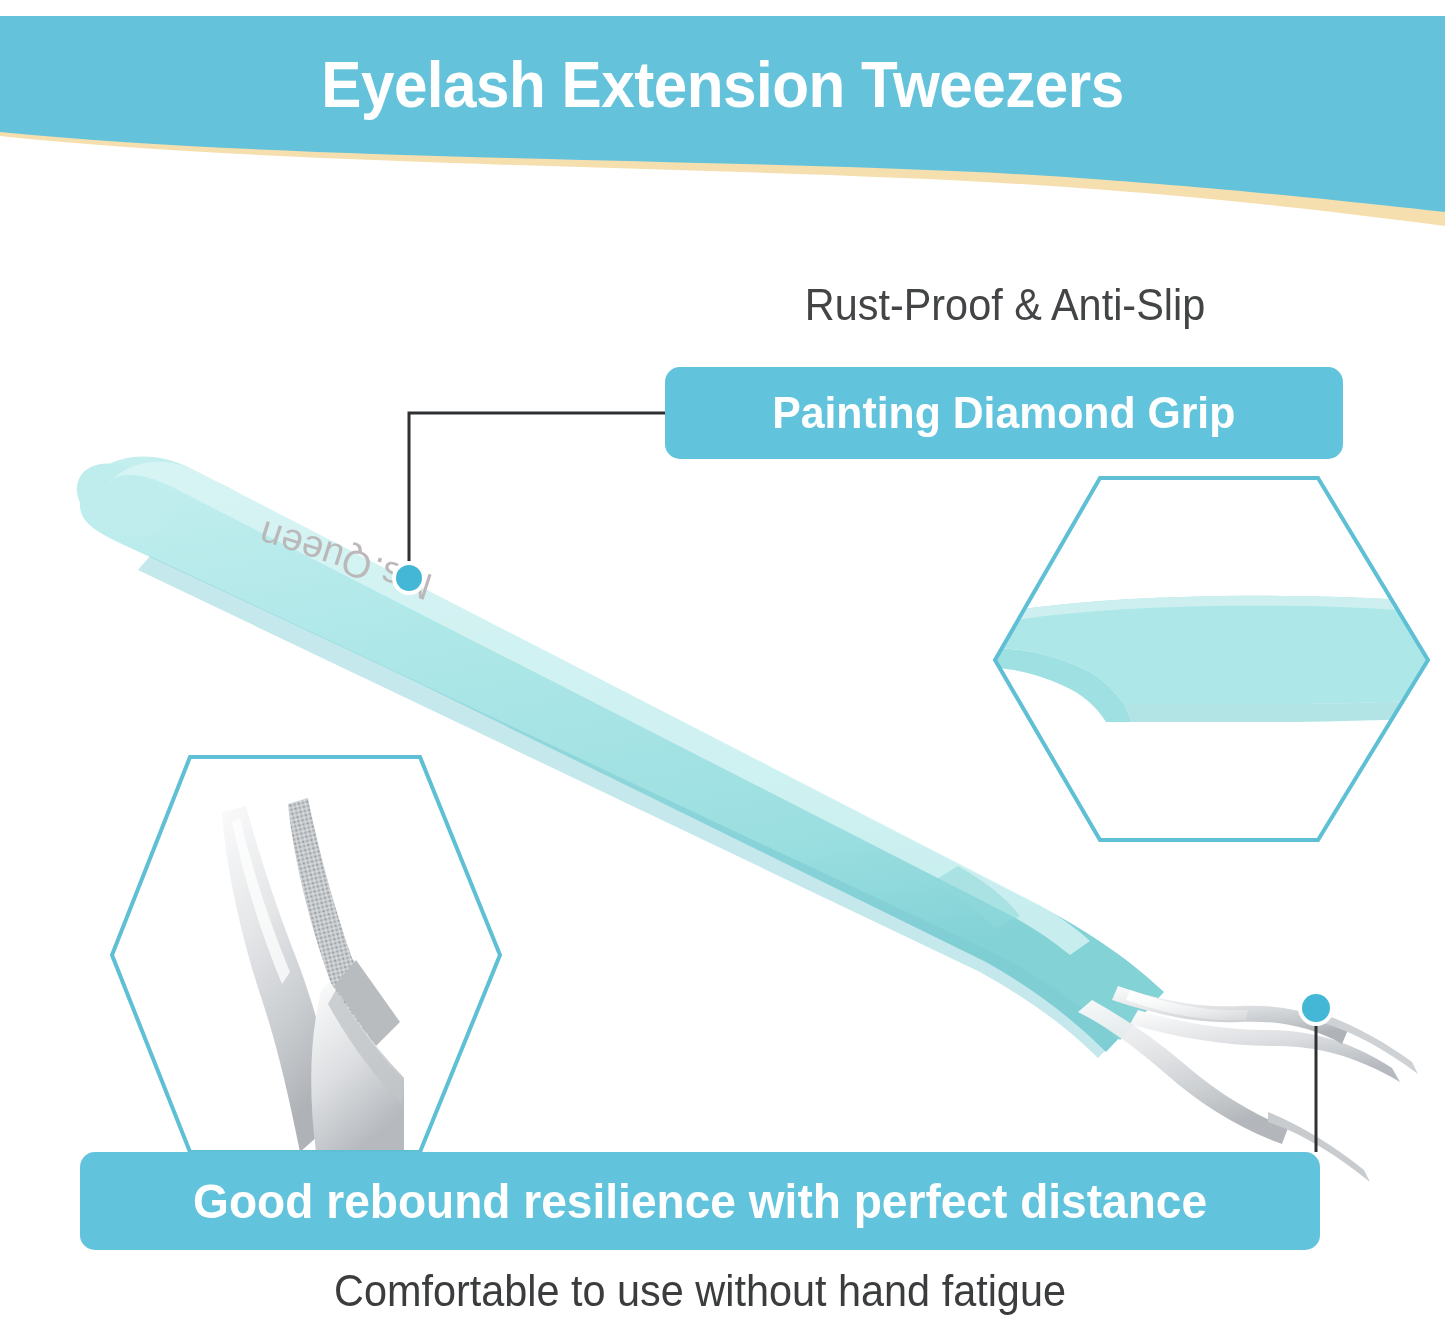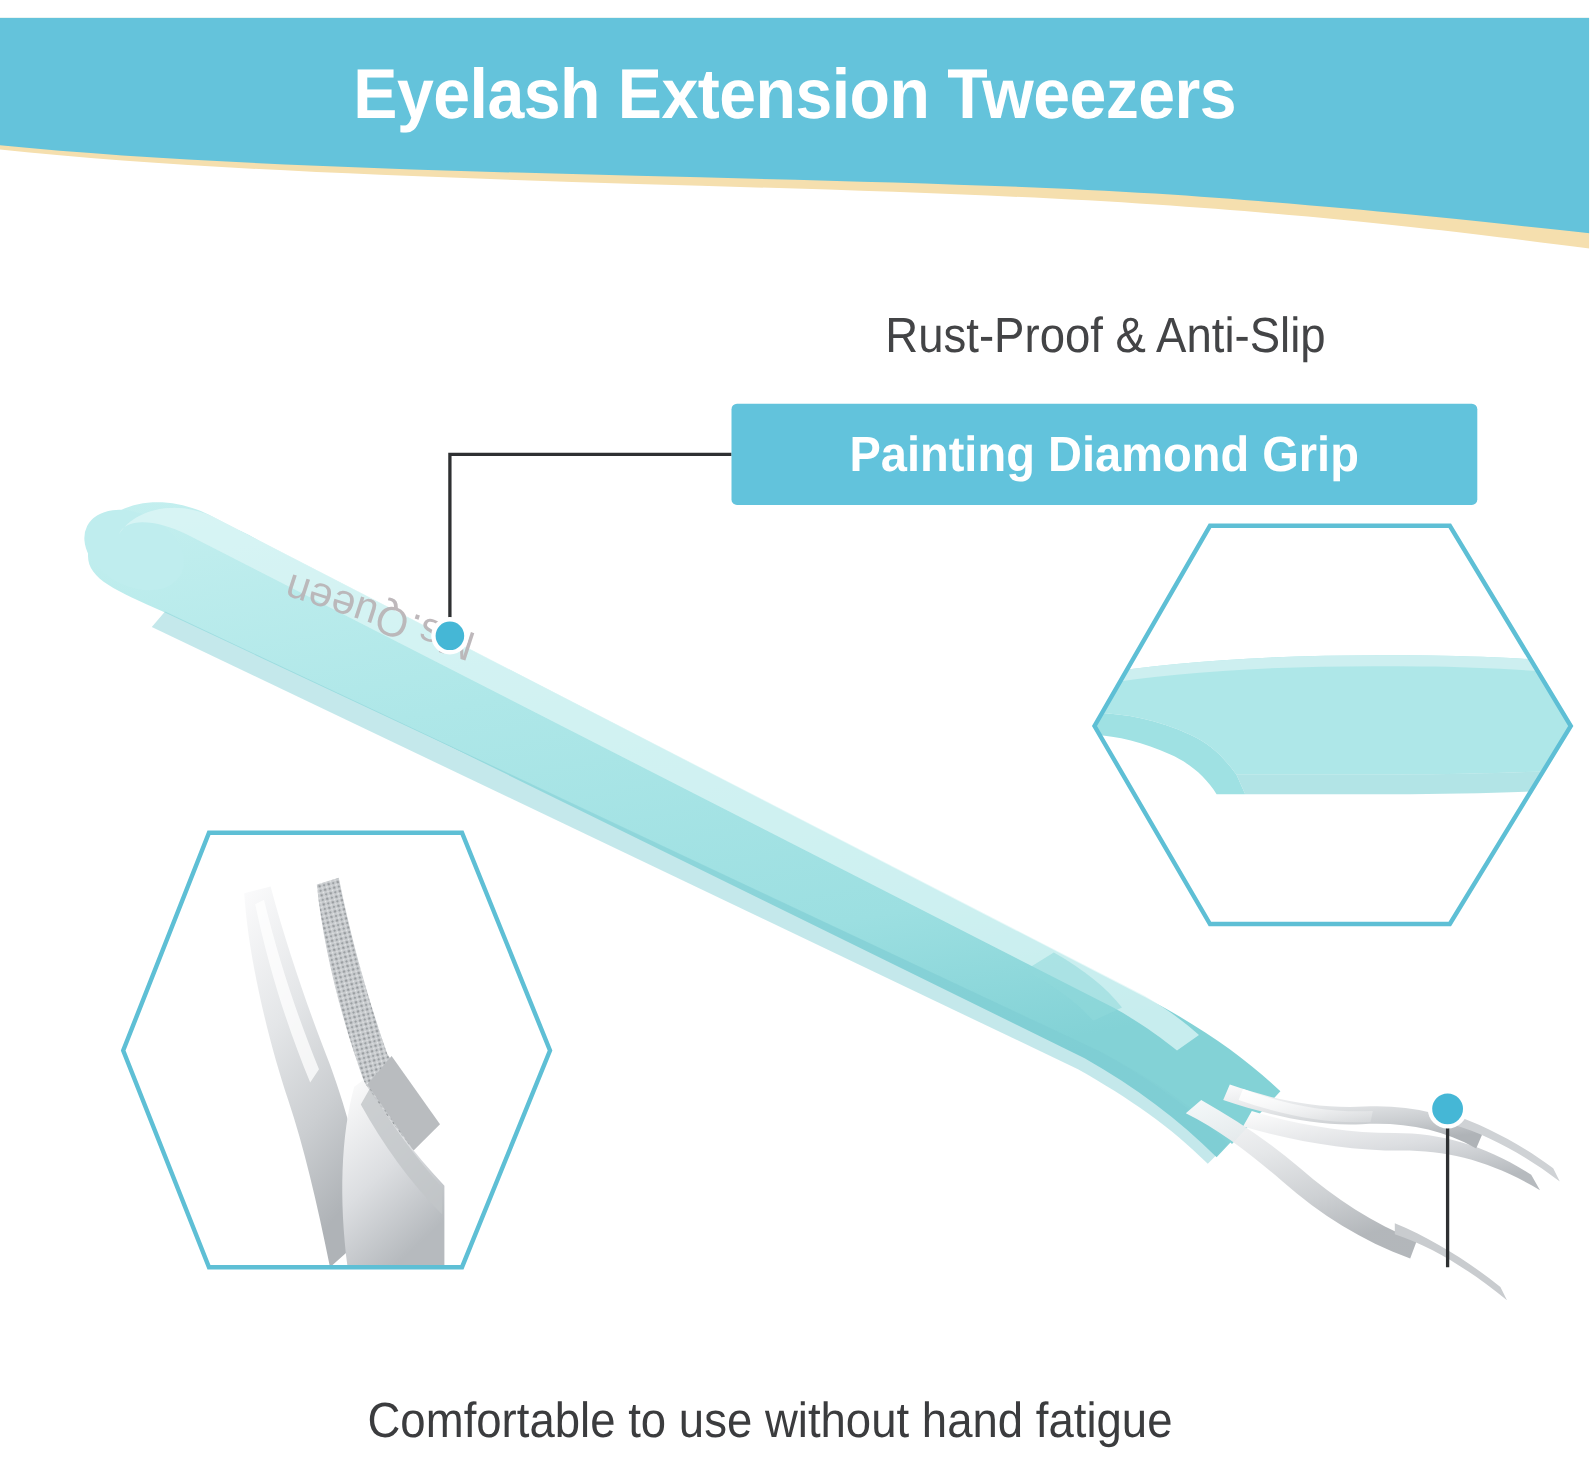--- a/index.html
+++ b/index.html
@@ -61,21 +61,21 @@
     font-weight: normal;
     white-space: nowrap;
     transform: scaleX(0.92);
     transform-origin: center top;
   }
 
   
   .badge {
     position: absolute;
     background: #62C3DC;
-    border-radius: 5px;
+    border-radius: 15px;
     color: #ffffff;
     display: flex;
     align-items: center;
     justify-content: center;
     font-weight: bold;
     white-space: nowrap;
   }
   #badge-grip {
     left: 665px;
     top: 367px;
@@ -331,16 +331,19 @@
     <circle cx="1316" cy="1008" r="18" fill="#ffffff"></circle>
     <circle cx="1316" cy="1008" r="14" fill="#45B7D6"></circle>
   </svg>
 
   <div id="subtitle-top">Rust-Proof &amp; Anti-Slip</div>
 
   <div class="badge" id="badge-grip">
     <span class="badge-text">Painting Diamond Grip</span>
   </div>
 
+  <div class="badge" id="badge-rebound">
+    <span class="badge-text">Good rebound resilience with perfect distance</span>
+  </div>
 
   <div id="caption-bottom">Comfortable to use without hand fatigue</div>
 
 </div>
 
 </body></html>

